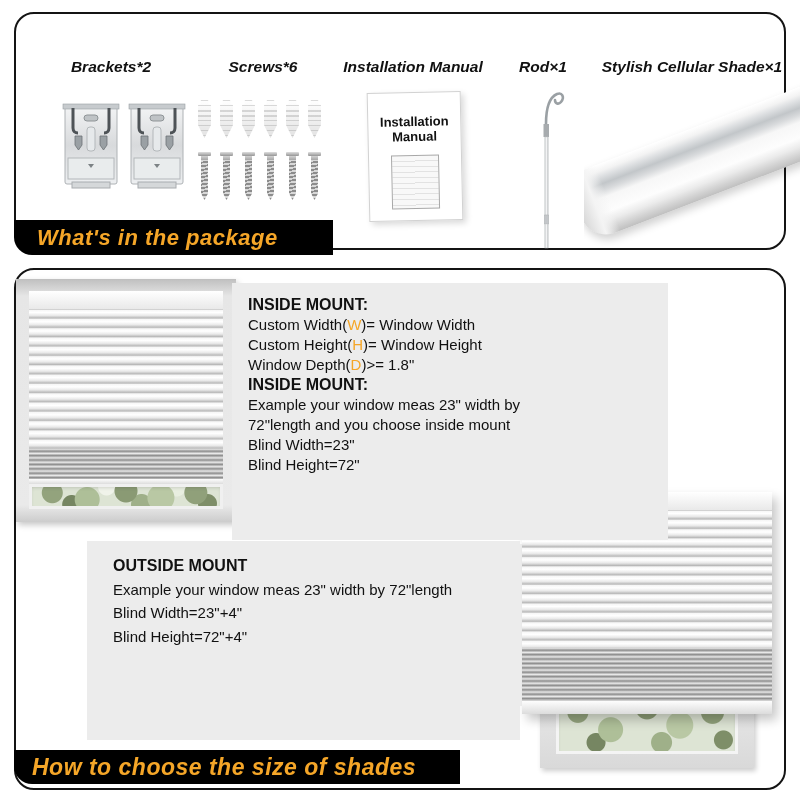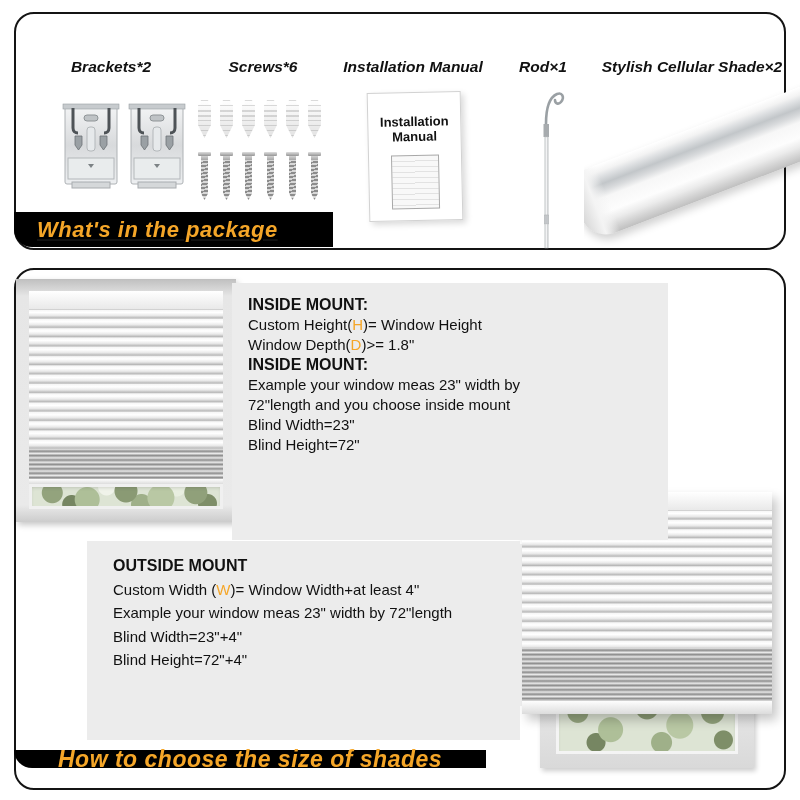--- a/index.html
+++ b/index.html
@@ -8,23 +8,23 @@
     font-family:"Liberation Sans", sans-serif;color:#111;overflow:hidden;
   }
   
   .roundbox{position:absolute;left:14px;background:#fff;border:2px solid #141414;border-radius:20px;}
   .box-package{top:12px;width:768px;height:234px;}
   .box-sizing{top:268px;width:768px;height:518px;}
   
   .banner{position:absolute;left:14px;background:#000;display:flex;align-items:center;z-index:30;
           border-radius:0 0 0 18px;}
   .banner span{color:var(--accent,#F5A628);font-weight:bold;font-style:italic;letter-spacing:.5px;}
-  .banner-package{top:212px;width:296px;height:35px;padding-left:23px;text-decoration:underline;}
+  .banner-package{top:220px;width:296px;height:35px;padding-left:23px;}
   .banner-package span{font-size:22px;}
-  .banner-sizing{top:750px;width:428px;height:18px;padding-left:44px;}
+  .banner-sizing{top:750px;width:428px;height:34px;padding-left:18px;}
   .banner-sizing span{font-size:23px;}
   
   .item-label{position:absolute;top:44px;transform:translateX(-50%);white-space:nowrap;
               font-weight:bold;font-style:italic;font-size:15.5px;}
   
   .brackets{position:absolute;left:46px;top:86px;display:flex;gap:8px;}
   
   .hardware{position:absolute;left:182px;top:86px;width:134px;}
   .hw-row{display:flex;gap:9px;}
   .anchor{width:13px;height:38px;
@@ -118,21 +118,21 @@
     </linearGradient>
   </defs>
 </svg>
 
 <div class="roundbox box-package">
 
   <span class="item-label" style="left:95px">Brackets*2</span>
   <span class="item-label" style="left:247px">Screws*6</span>
   <span class="item-label" style="left:397px">Installation Manual</span>
   <span class="item-label" style="left:527px">Rod×1</span>
-  <span class="item-label" style="left:676px">Stylish Cellular Shade×2</span>
+  <span class="item-label" style="left:676px">Stylish Cellular Shade×1</span>
 
   <div class="brackets">
     <svg width="58" height="96" viewBox="0 0 58 96">
       <rect x="3" y="6" width="52" height="78" rx="2" fill="url(#mg)" stroke="#aeb2b5"></rect>
       <rect x="1" y="4" width="56" height="5" fill="#c7cbce" stroke="#9aa0a4" stroke-width="0.6"></rect>
       <path d="M11,8 v20 c0,3 2,5 5,5" fill="none" stroke="#4e5357" stroke-width="3"></path>
       <path d="M47,8 v20 c0,3 -2,5 -5,5" fill="none" stroke="#4e5357" stroke-width="3"></path>
       <rect x="22" y="15" width="14" height="6" rx="3" fill="#bfc3c6" stroke="#8f9497"></rect>
       <rect x="25" y="27" width="8" height="24" rx="3" fill="#e6e9eb" stroke="#b3b7ba"></rect>
       <path d="M13,36 h7 v9 l-3.5,5 -3.5,-5 z" fill="#9aa0a4" stroke="#6d7276" stroke-width="0.8"></path>
@@ -231,32 +231,32 @@
 <div class="win1">
   <div class="head"></div>
   <div class="pleats"></div>
   <div class="dense"></div>
   <div class="rail"></div>
   <div class="glass foliage"></div>
 </div>
 
 <div class="panel panel-inside">
   <div class="h">INSIDE MOUNT:</div>
+  <div><span>Custom Width(</span><span class="key">W</span><span>)= Window Width</span></div>
   <div><span>Custom Height(</span><span class="key">H</span><span>)= Window Height</span></div>
   <div><span>Window Depth(</span><span class="key">D</span><span>)&gt;= 1.8"</span></div>
   <div class="h">INSIDE MOUNT:</div>
   <div>Example your window meas 23" width by</div>
   <div>72"length and you choose inside mount</div>
   <div>Blind Width=23"</div>
   <div>Blind Height=72"</div>
 </div>
 
 <div class="panel panel-outside">
   <div class="h">OUTSIDE MOUNT</div>
-  <div><span>Custom Width (</span><span class="key">W</span><span>)= Window Width+at least 4"</span></div>
   <div>Example your window meas 23" width by 72"length</div>
   <div>Blind Width=23"+4"</div>
   <div>Blind Height=72"+4"</div>
 </div>
 
 <div class="win2wrap">
   <div class="wall2"></div>
   <div class="win2">
     <div class="glass foliage"></div>
   </div>

